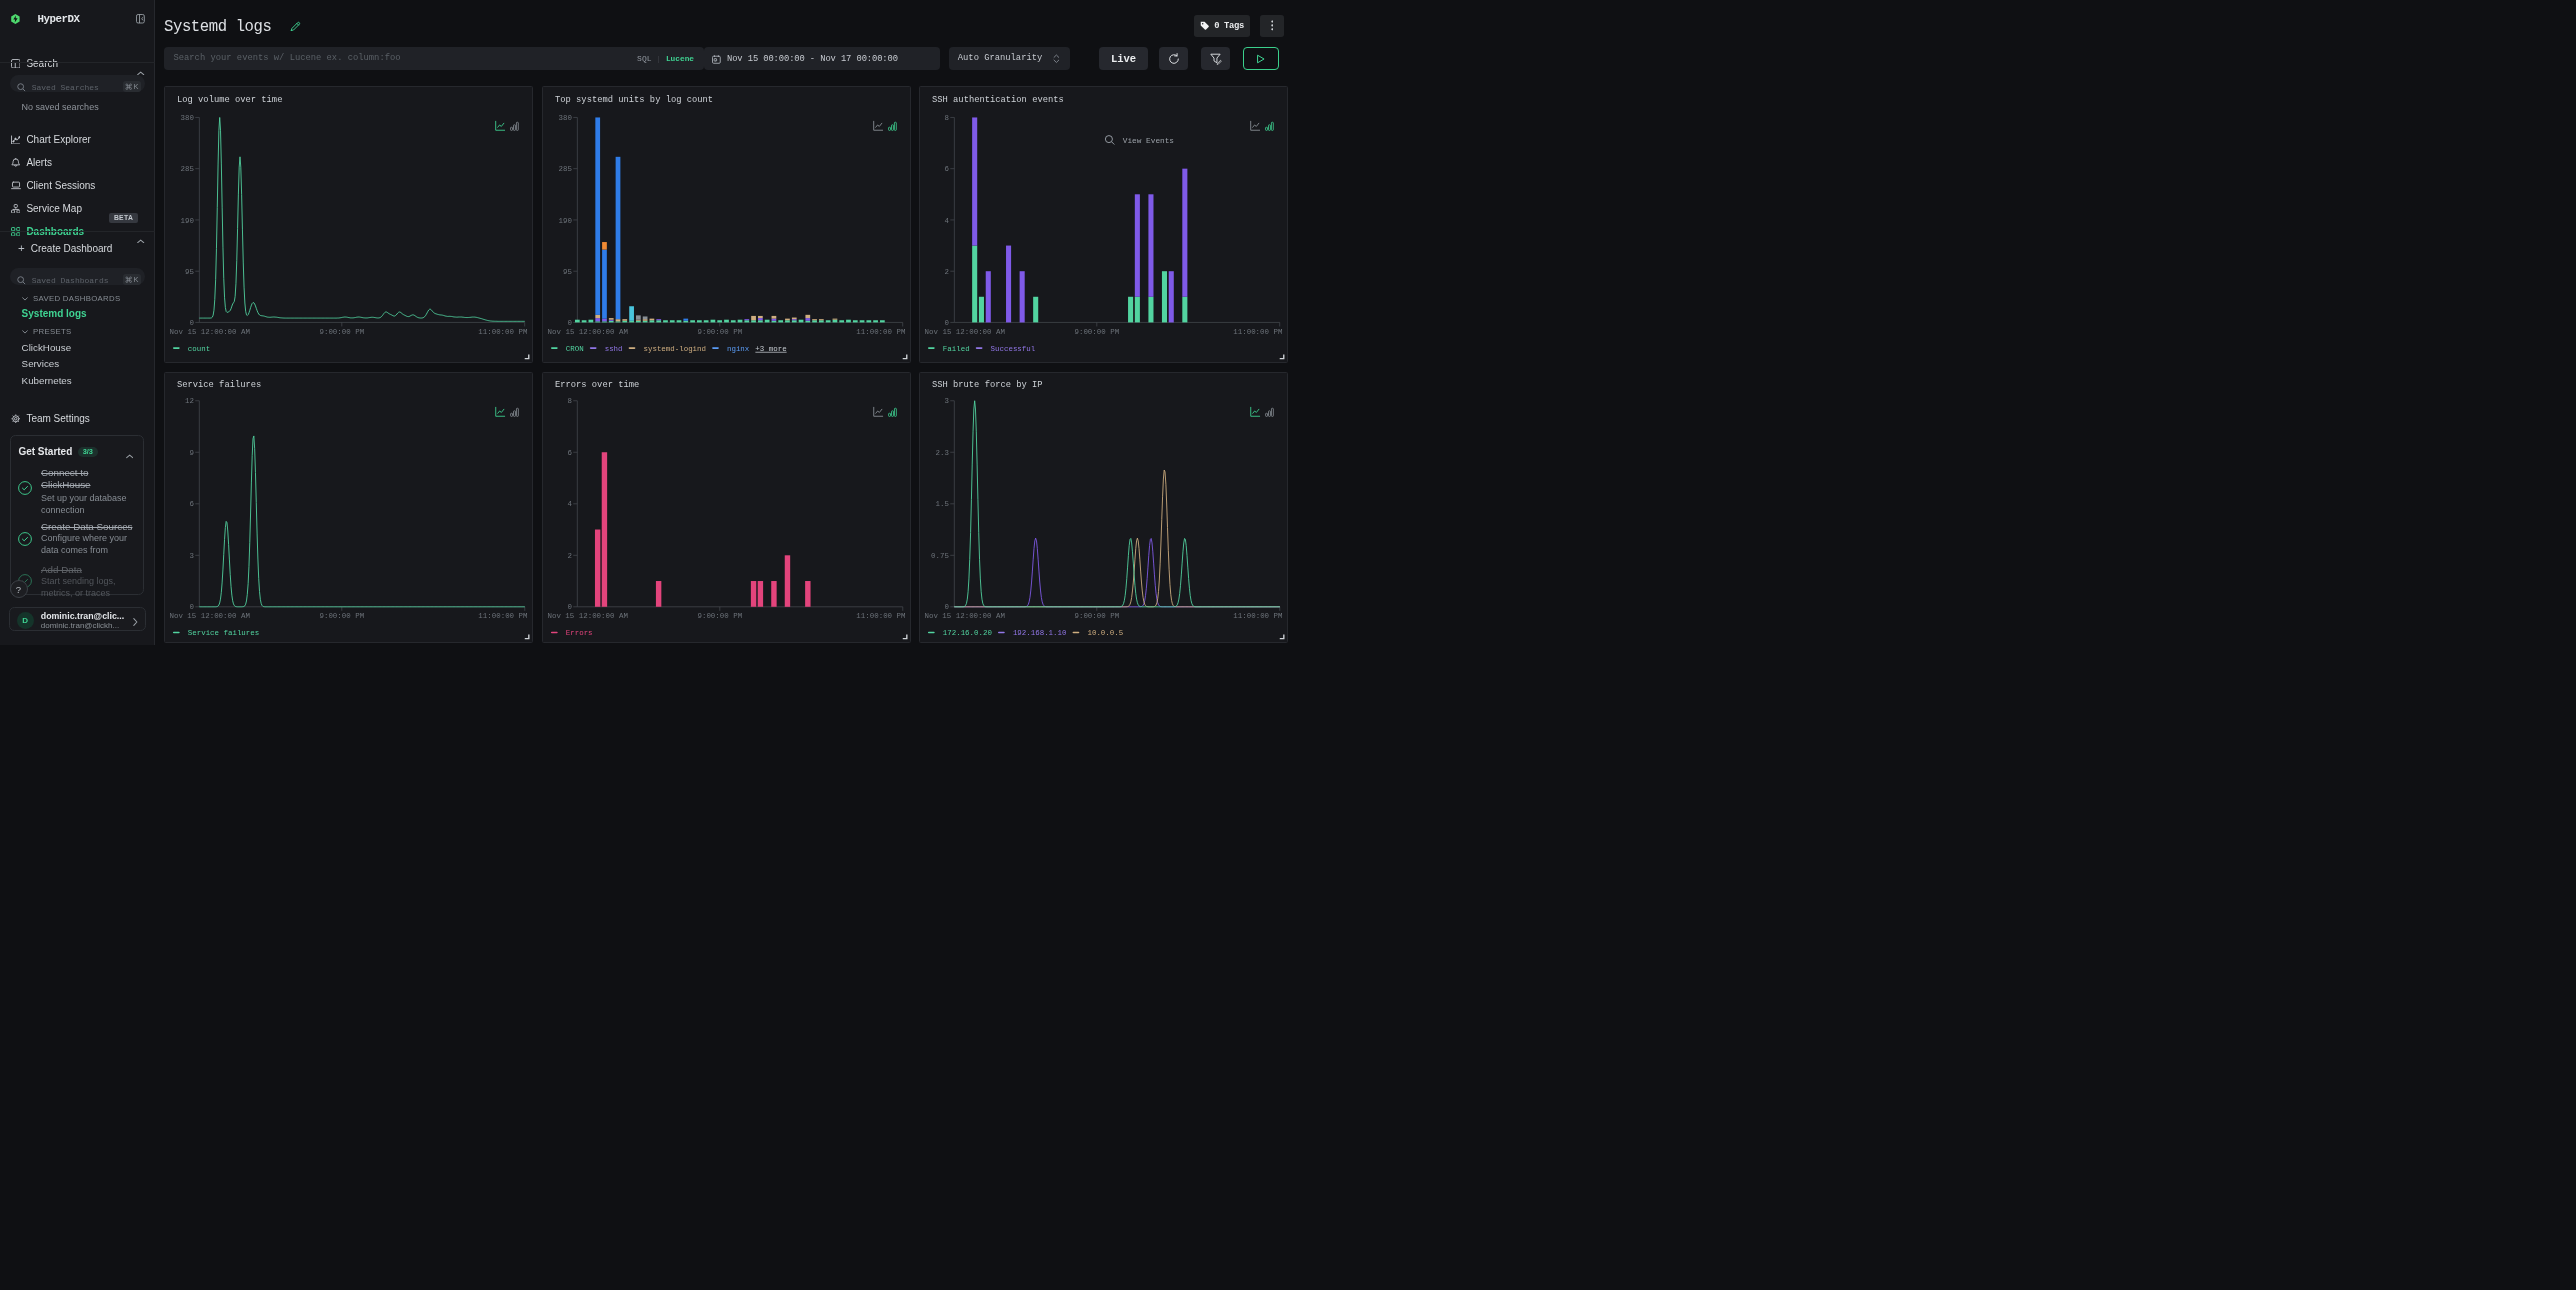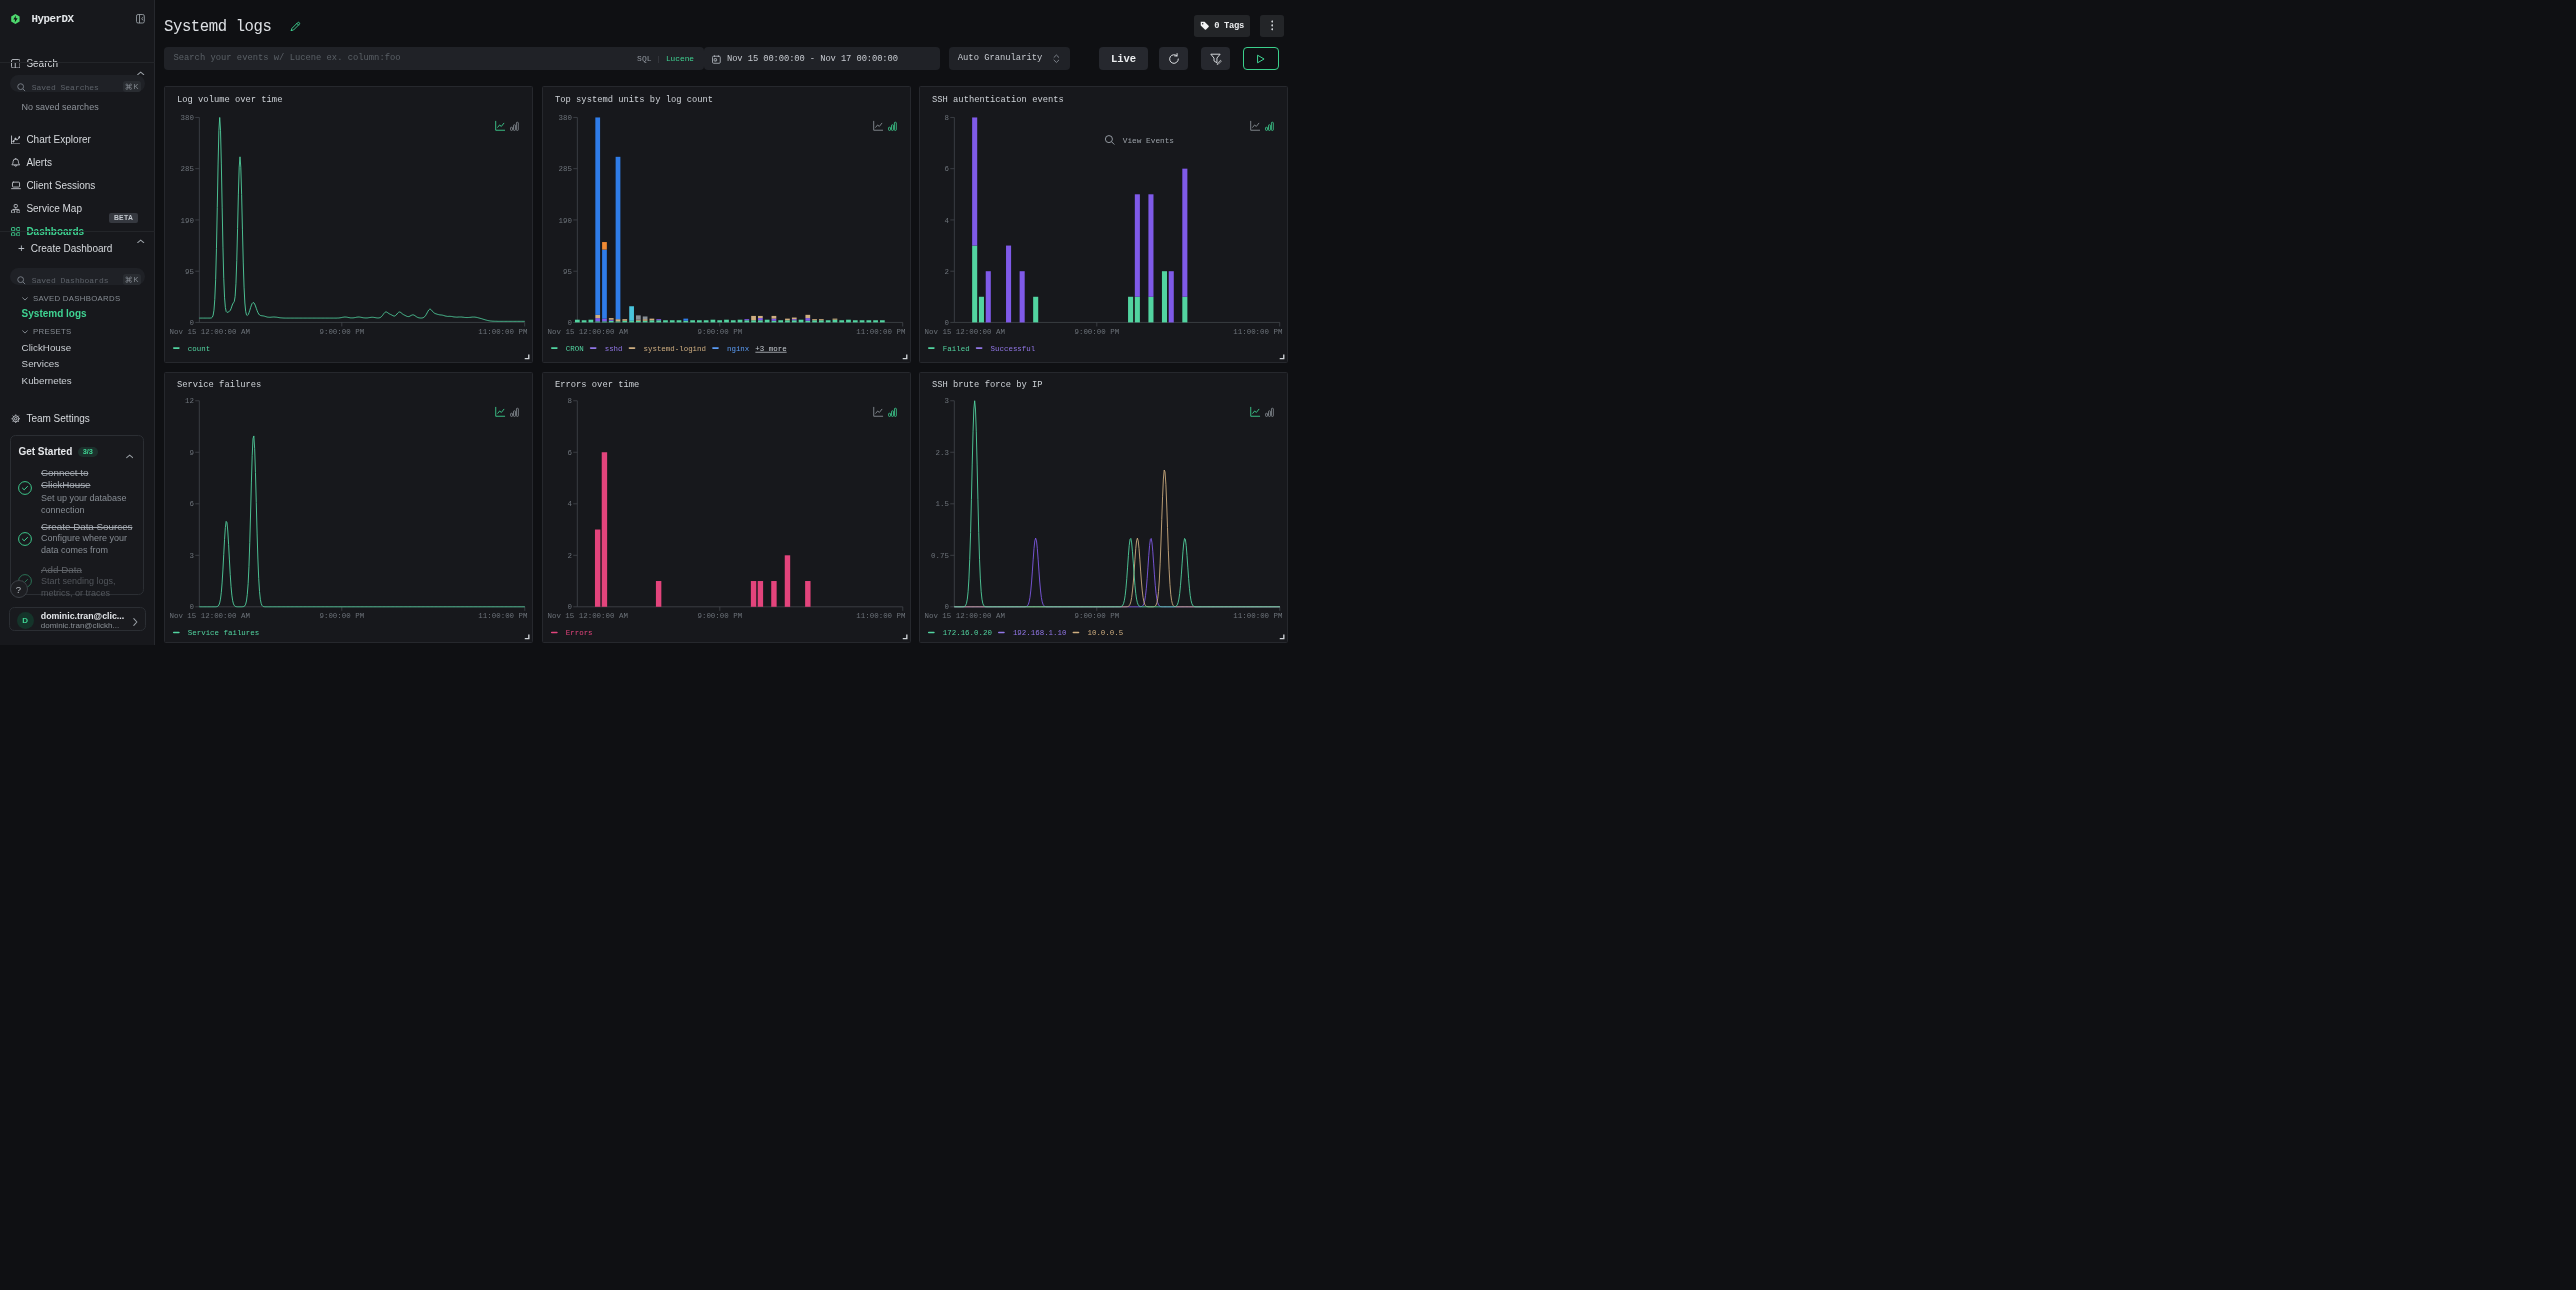--- a/index.html
+++ b/index.html
@@ -21,21 +21,21 @@
 .btn { position:absolute; display:flex; align-items:center; justify-content:center; }
 </style></head>
 <body>
 
 <div id="sidebar">
   <div style="position:absolute;left:10.8px;top:13px;display:flex;align-items:center">
       <svg width="8.8" height="10" viewBox="0 0 13 15" style="">
         <polygon points="6.5,0 12.8,3.7 12.8,11.3 6.5,15 0.2,11.3 0.2,3.7" fill="#4ed96e"></polygon>
         <path d="M7.3,2.2 L3.4,8.2 H6.1 L5.5,12.8 L9.9,6.4 H6.9 Z" fill="#101113"></path>
       </svg>
-    <span style="font-family:'Liberation Mono',monospace;font-weight:700;font-size:10.8px;letter-spacing:-0.5px;color:#e4e7ea;margin-left:12px">HyperDX</span>
+    <span style="font-family:'Liberation Mono',monospace;font-weight:700;font-size:10.8px;letter-spacing:-0.5px;color:#e4e7ea;margin-left:18px">HyperDX</span>
     </div>
   <div style="position:absolute;left:136px;top:13.5px"><svg width="8.8" height="9.5" viewBox="0 0 13 14" style="">
         <rect x="0.7" y="0.7" width="11.6" height="12.6" rx="2.4" fill="none" stroke="#9aa0a6" stroke-width="1.3"></rect>
         <line x1="5.2" y1="0.7" x2="5.2" y2="13.3" stroke="#9aa0a6" stroke-width="1.3"></line>
         <path d="M10.3,5 L8.2,7 L10.3,9" fill="none" stroke="#9aa0a6" stroke-width="1.3" stroke-linecap="round" stroke-linejoin="round"></path>
       </svg></div>
   <div class="nav" style="top:48px">
       <span class="nic">
         <svg width="9.5" height="9.5" viewBox="0 0 14 14" style="">
           <g fill="none" stroke="#c6cad0" stroke-width="1.3">
@@ -246,21 +246,21 @@
   </div>
 <div class="btn" style="left:1260px;top:15px;width:24px;height:21.6px;border-radius:2.7px;background:#232528">
     <svg width="2.7" height="10.8" viewBox="0 0 4 16" style="">
       <circle cx="2" cy="2.2" r="1.6" fill="#d0d4d8"></circle>
       <circle cx="2" cy="8" r="1.6" fill="#d0d4d8"></circle>
       <circle cx="2" cy="13.8" r="1.6" fill="#d0d4d8"></circle>
     </svg>
   </div>
 <div style="position:absolute;left:164px;top:47px;width:540px;height:23px;background:#202227;border-radius:4px">
   <span style="position:absolute;left:9.5px;top:6px;font-family:'Liberation Mono',monospace;font-size:8.8px;color:#5a6066">Search your events w/ Lucene ex. column:foo</span>
-  <span style="position:absolute;right:10px;top:6.8px;font-family:'Liberation Mono',monospace;font-size:8px;color:#9298a0">SQL&nbsp;<span style="color:#3c4046">|</span>&nbsp;<span style="color:#3fd392;font-weight:400;font-size:7.8px">Lucene</span></span>
+  <span style="position:absolute;right:10px;top:6.8px;font-family:'Liberation Mono',monospace;font-size:8px;color:#9298a0">SQL&nbsp;<span style="color:#3c4046">|</span>&nbsp;<span style="color:#3fd392;font-weight:700;font-size:7.8px">Lucene</span></span>
 </div>
 <div style="position:absolute;left:704px;top:47px;width:236px;height:23px;background:#202227;border-radius:4px">
   <span style="position:absolute;left:8px;top:6.8px"><svg width="8.8" height="8.8" viewBox="0 0 13 13" style="">
         <g fill="none" stroke="#b9bec5" stroke-width="1.2">
           <rect x="0.8" y="1.8" width="11.4" height="10.4" rx="1.6"></rect>
           <line x1="3.6" y1="0.4" x2="3.6" y2="3"></line>
           <line x1="9.4" y1="0.4" x2="9.4" y2="3"></line>
           <rect x="3.2" y="5.4" width="3.6" height="3.6" rx="0.6"></rect>
         </g>
         <text x="4.9" y="8.4" font-size="3.4" fill="#b9bec5" font-family="sans-serif">1</text>

